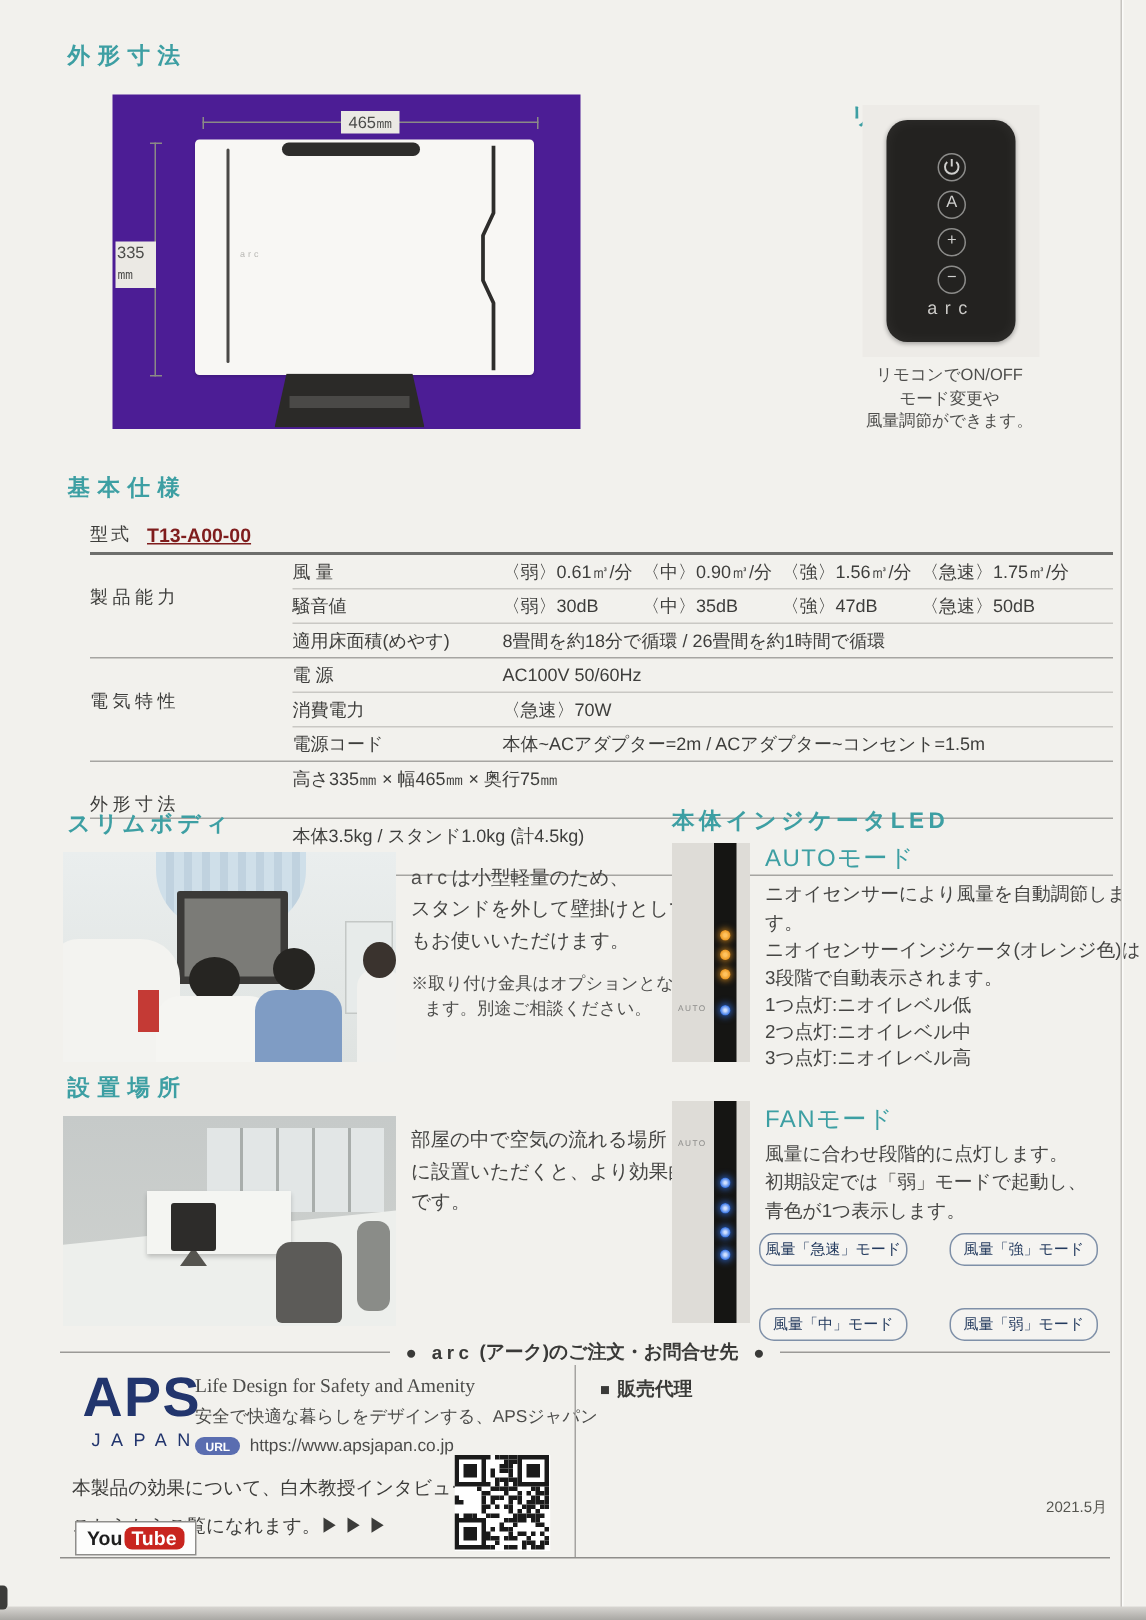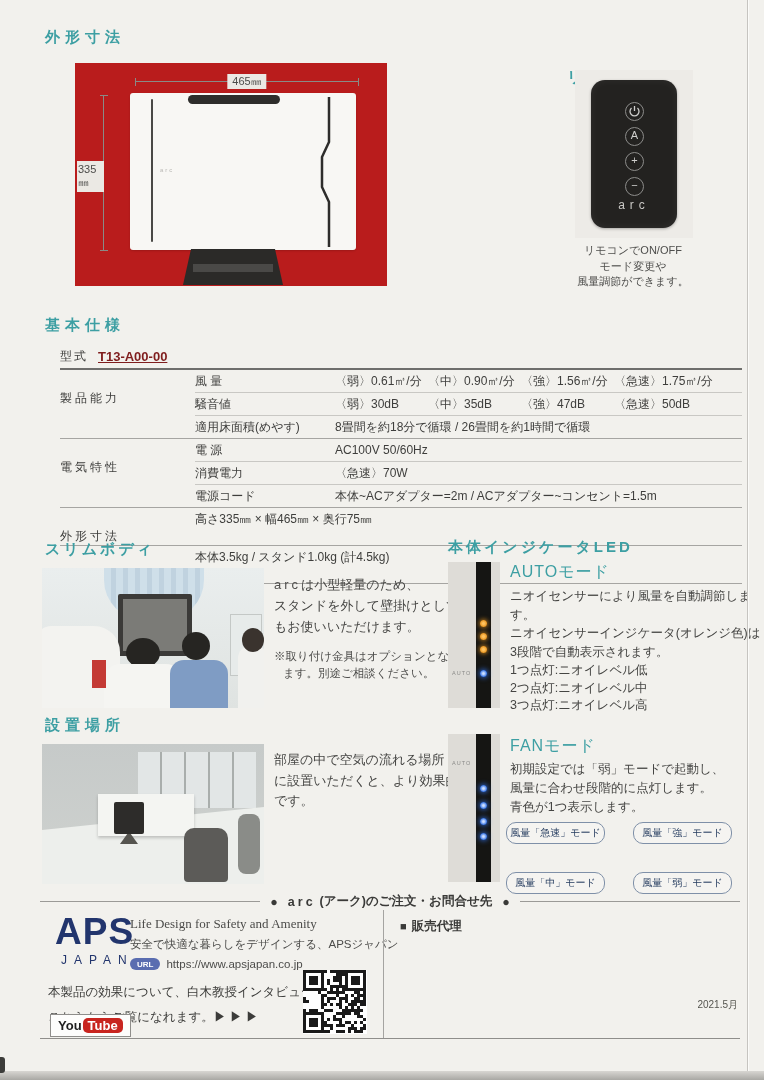--- a/index.html
+++ b/index.html
@@ -3,21 +3,21 @@
 <meta charset="utf-8">
 <style>
   html,body{margin:0;padding:0;background:#888;}
   .page{position:relative;width:764px;height:1080px;background:#f2f1ed;overflow:hidden;
         font-family:"Liberation Sans",sans-serif;color:#444;}
 
   
   .h-teal{position:absolute;color:#3d9fa3;font-weight:bold;font-size:15px;letter-spacing:5px;white-space:nowrap;}
 
   
-  .photo{position:absolute;background:#b91c1c;}
+  .photo{position:absolute;background:#4c1d95;}
 
   
   .front-device{position:absolute;left:55px;top:30px;width:226px;height:157px;background:#f8f7f4;
      border-radius:3px;box-shadow:0 1px 2px rgba(0,0,0,.15);}
   .front-slot{position:absolute;left:58px;top:2px;width:92px;height:9px;background:#2e2d2b;border-radius:5px;}
   .front-lline{position:absolute;left:21px;top:6px;bottom:8px;width:2px;background:#4a4946;border-radius:2px;}
   .front-logo{position:absolute;left:30px;top:74px;font-size:6px;letter-spacing:2px;color:#b9b8b4;}
   .front-stand{position:absolute;left:108px;top:186px;width:100px;height:36px;background:#2b2a28;
      clip-path:polygon(8% 0,92% 0,100% 100%,0 100%);}
   .front-stand:after{content:"";position:absolute;left:10%;top:42%;width:80%;height:22%;background:#4a4947;}
@@ -348,22 +348,22 @@
     <div class="led-strip">
       <div class="dot b" style="top:51px;"></div>
       <div class="dot b" style="top:68px;"></div>
       <div class="dot b" style="top:84px;"></div>
       <div class="dot b" style="top:99px;"></div>
     </div>
     <div class="led-label" style="left:4px;top:26px;">AUTO</div>
   </div>
   <div class="mode-title" style="left:510px;top:736px;">FANモード</div>
   <div class="mode-desc" style="left:510px;top:760px;line-height:19px;">
+    <div>風量に合わせ段階的に点灯します。</div>
     <div>初期設定では「弱」モードで起動し、</div>
-    <div>風量に合わせ段階的に点灯します。</div>
     <div>青色が1つ表示します。</div>
   </div>
   <div class="fan-buttons" style="left:506px;top:822px;">
     <div class="fan-btn">風量「急速」モード</div>
     <div class="fan-btn">風量「強」モード</div>
     <div class="fan-btn">風量「中」モード</div>
     <div class="fan-btn">風量「弱」モード</div>
   </div>
 
   <div class="order-line">

